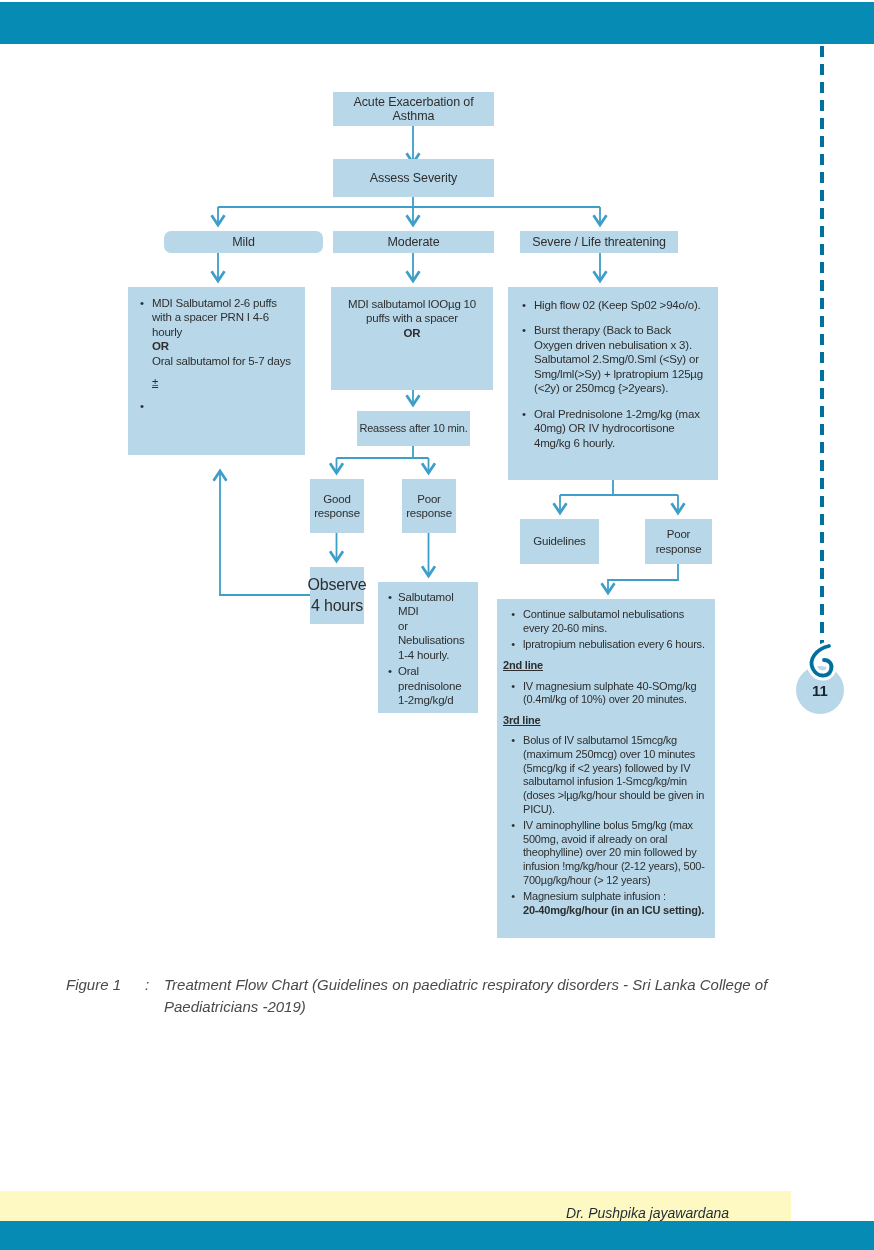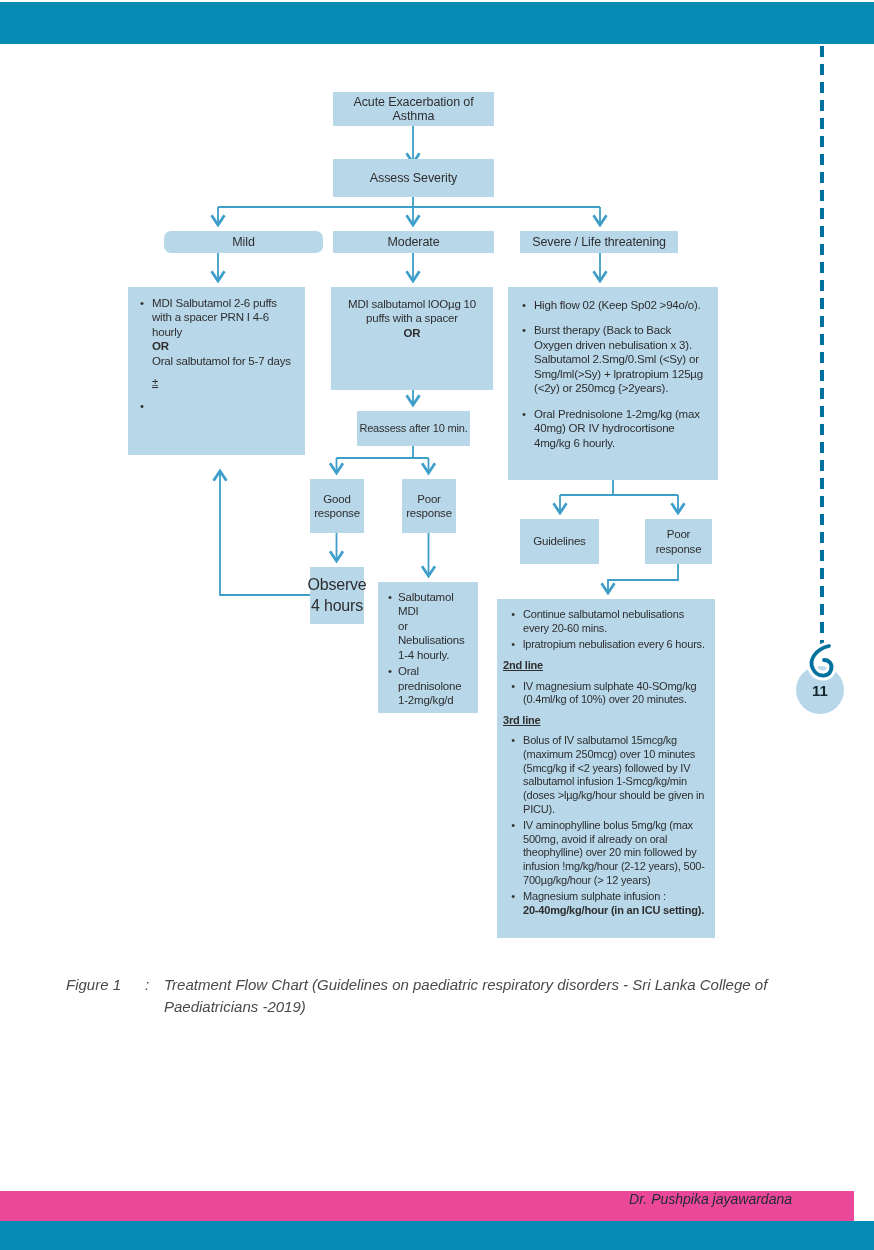--- a/index.html
+++ b/index.html
@@ -1,21 +1,21 @@
 <!DOCTYPE html>
 <html><head>
 <meta charset="utf-8">
 <style>
   html,body{margin:0;padding:0;background:#e8e8e8;}
   .page{position:relative;width:874px;height:1250px;background:#ffffff;overflow:hidden;
         font-family:"Liberation Sans",sans-serif;color:#2e2e2e;}
   .bar{position:absolute;left:0;width:874px;}
   .topbar{top:2px;height:42px;background:#068bb5;}
-  .authorbar{top:1191px;height:30px;background:#ec4899;display:flex;align-items:flex-start;
-             justify-content:flex-end;padding-right:62px;box-sizing:border-box;width:854px;}
+  .authorbar{top:1191px;height:30px;background:#fef9c3;display:flex;align-items:flex-end;
+             justify-content:flex-end;padding-right:62px;box-sizing:border-box;width:791px;}
   .authorbar .author{font-style:italic;font-size:14px;color:#1f2b33;}
   .bottombar{top:1221px;height:29px;background:#068bb5;}
   svg.overlay{position:absolute;left:0;top:0;pointer-events:none;}
   .fbox{position:absolute;background:#b8d8ea;box-sizing:border-box;color:#2e2e2e;}
   .hdr{display:flex;align-items:center;justify-content:center;text-align:center;
        font-size:12.5px;letter-spacing:-0.1px;}
   .body{font-size:11.5px;line-height:1.26;letter-spacing:-0.2px;}
   .center{text-align:center;}
   .b{font-weight:bold;}
   .u{text-decoration:underline;}

